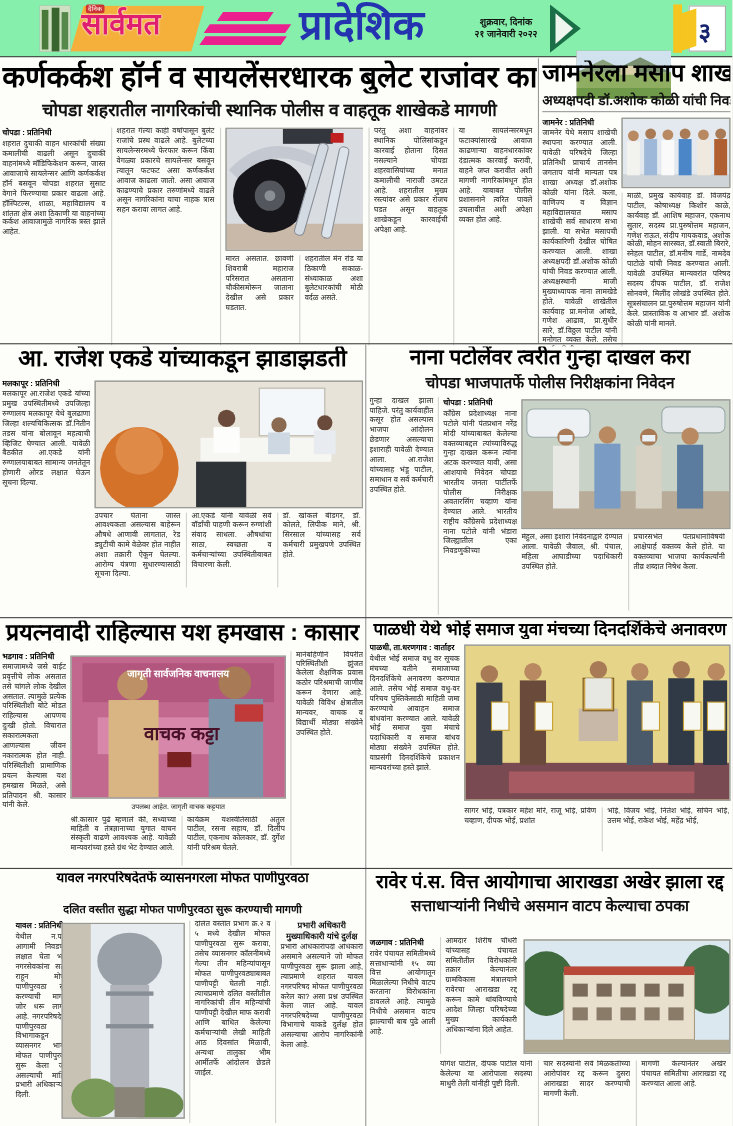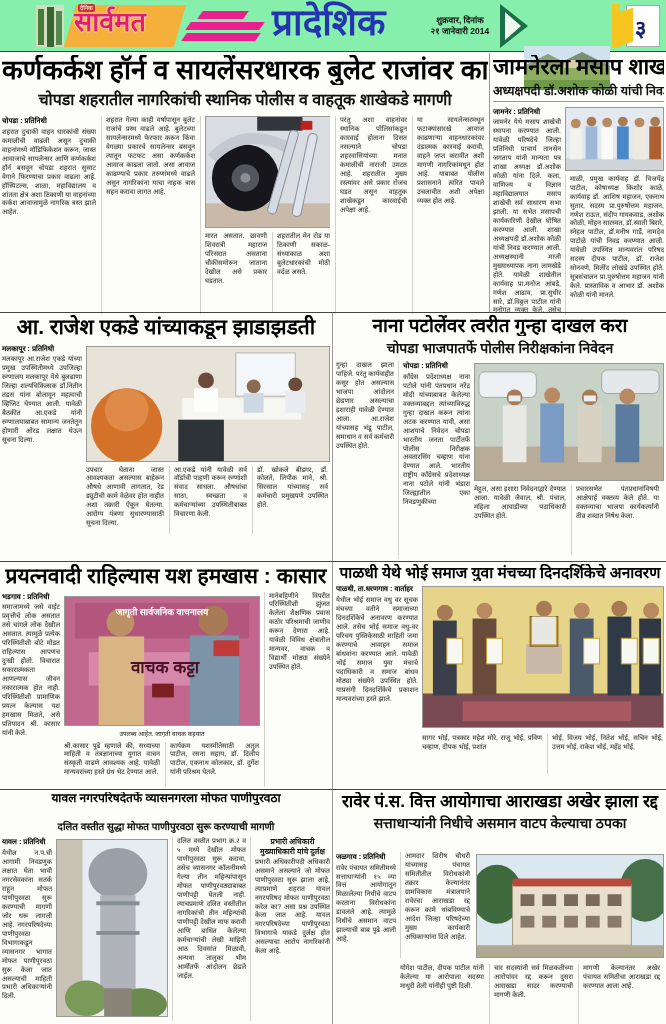--- a/index.html
+++ b/index.html
@@ -50,21 +50,21 @@
     </div>
     <div class="masthead-bg"></div>
     <div class="masthead-tag">दैनिक</div>
     <div class="masthead-txt">सार्वमत</div>
     <div class="stripe" style="left:200px;top:11px;width:46px"></div>
     <div class="stripe" style="left:188px;top:22px;width:74px"></div>
     <div class="stripe" style="left:184px;top:33px;width:74px"></div>
     <div class="section-title">प्रादेशिक</div>
     <div class="dateline">
       <div>शुक्रवार, दिनांक</div>
-      <div>२१ जानेवारी 2014</div>
+      <div>२१ जानेवारी २०२२</div>
     </div>
     <svg class="abs" style="left:498px;top:4px" width="34" height="44" viewBox="0 0 34 44">
         <polygon points="2,0 30,22 2,44" fill="#1b6f46"></polygon>
         <polygon points="7,8 23,22 7,36" fill="#eef6ee"></polygon>
       </svg>
     <div class="abs photo" style="left:524px;top:4px;width:86px;height:44px;border:none">
       <svg viewBox="0 0 86 44" preserveAspectRatio="none">
           <rect width="86" height="20" fill="#cfe2ee"></rect>
           <polygon points="0,20 24,8 48,20" fill="#8aa07a"></polygon>
           <polygon points="30,20 58,6 86,20" fill="#7a9070"></polygon>
@@ -333,21 +333,21 @@
       </div>
     </div>
   </div>
 
   <div class="hr" style="top:789px"></div>
 
   <div class="abs" style="left:2px;top:792px;width:328px;height:230px">
     <div class="hl" style="font-size:12px">यावल नगरपरिषदेतर्फे व्यासनगरला मोफत पाणीपुरवठा</div>
     <div class="sub" style="font-size:10px;margin-top:14px">दलित वस्तीत सुद्धा मोफत पाणीपुरवठा सुरू करण्याची मागणी</div>
     <div style="position:relative;height:184px;margin-top:4px">
-      <div class="abs bt" style="left:0;top:0;width:50px;height:184px">
+      <div class="abs bt" style="left:12px;top:0;width:50px;height:184px">
         <div class="byline">यावल : प्रतिनिधी</div>
         <span>येथील न.प.ची आगामी निवडणूक लक्षात घेता भावी नगरसेवकांना सतर्क राहून मोफत पाणीपुरवठा सुरू करण्याची मागणी जोर धरू लागली आहे. नगरपरिषदेच्या पाणीपुरवठा विभागाकडून व्यासनगर भागात मोफत पाणीपुरवठा सुरू केला जात असल्याची माहिती प्रभारी अधिकाऱ्यांनी दिली.</span>
       </div>
       <div class="abs photo" style="left:54px;top:2px;width:112px;height:178px">
         <svg viewBox="0 0 112 178" preserveAspectRatio="none">
           <rect width="112" height="178" fill="#e6ecf0"></rect>
           <rect x="0" y="0" width="26" height="178" fill="#c8c2b4"></rect>
           <ellipse cx="62" cy="34" rx="30" ry="26" fill="#9aa0a8"></ellipse>
           <rect x="44" y="56" width="36" height="96" fill="#b0b4ba"></rect>
           <rect x="40" y="62" width="44" height="4" fill="#888e96"></rect>

